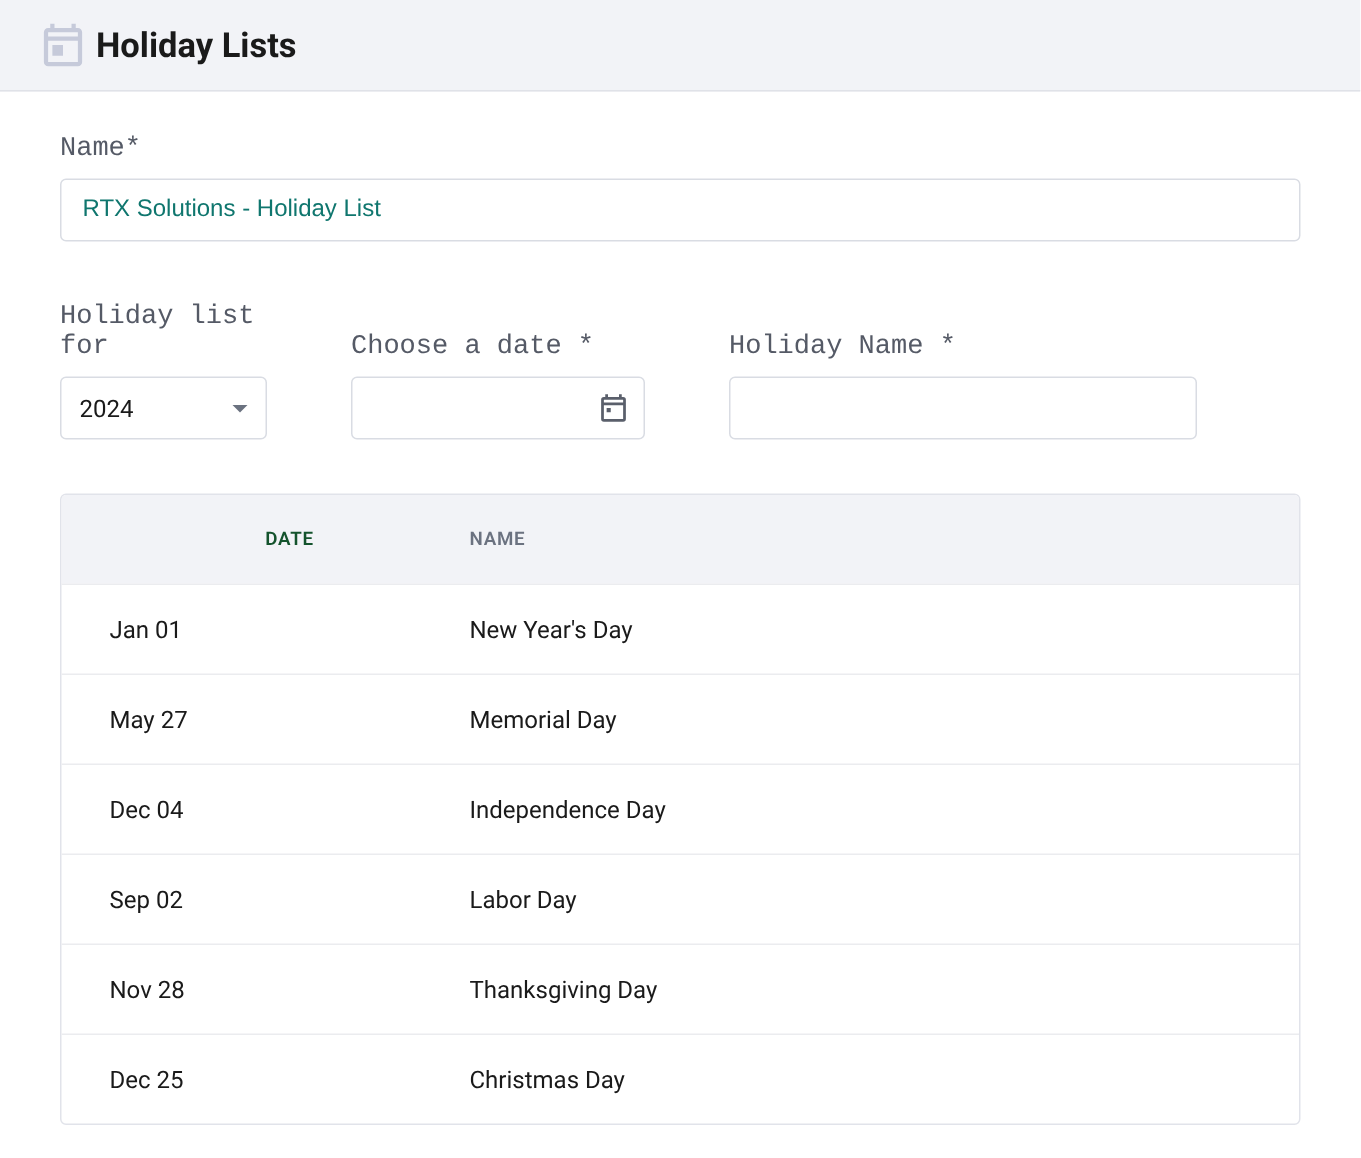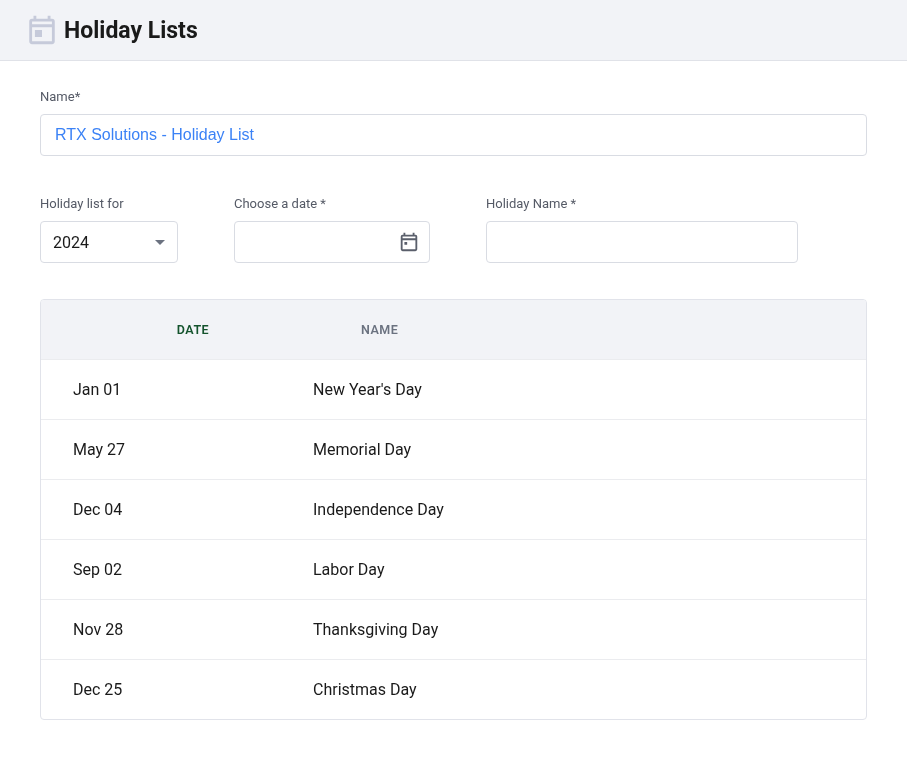--- a/index.html
+++ b/index.html
@@ -35,36 +35,37 @@
     }
     .header-title {
       font-size: 23px;
       font-weight: 700;
       color: #1a1a1a;
     }
     .content {
       padding: 28px 40px;
     }
     .field-label {
-      font-size: 13px;
+      font-size: 18px;
       color: #555a66;
       margin-bottom: 10px;
       display: block;
+      font-family: Liberation Mono, monospace;
     }
     .name-row {
       margin-bottom: 30px;
     }
     .text-input {
       width: 100%;
       height: 42px;
       border: 1px solid #d9dce3;
       border-radius: 4px;
       padding: 12px 14px;
       font-size: 16px;
-      color: #3b82f6;
+      color: #0f766e;
       background: #fff;
     }
     .form-row {
       display: flex;
       align-items: flex-end;
       gap: 56px;
       margin-bottom: 36px;
       margin-top: 40px;
     }
     .form-group {
@@ -161,21 +162,20 @@
       letter-spacing: 0.5px;
       color: #14532d;
       text-align: center;
     }
     .col-name {
       flex: 1;
       font-size: 12.5px;
       font-weight: 600;
       letter-spacing: 0.5px;
       color: #6b7280;
-      margin-left: 48px;
     }
     .table-body .row {
       display: flex;
       padding: 20px 32px;
       border-top: 1px solid #ebecef;
       font-size: 16px;
       color: #1a1a1a;
       align-items: center;
     }
     .row .cell-date {

